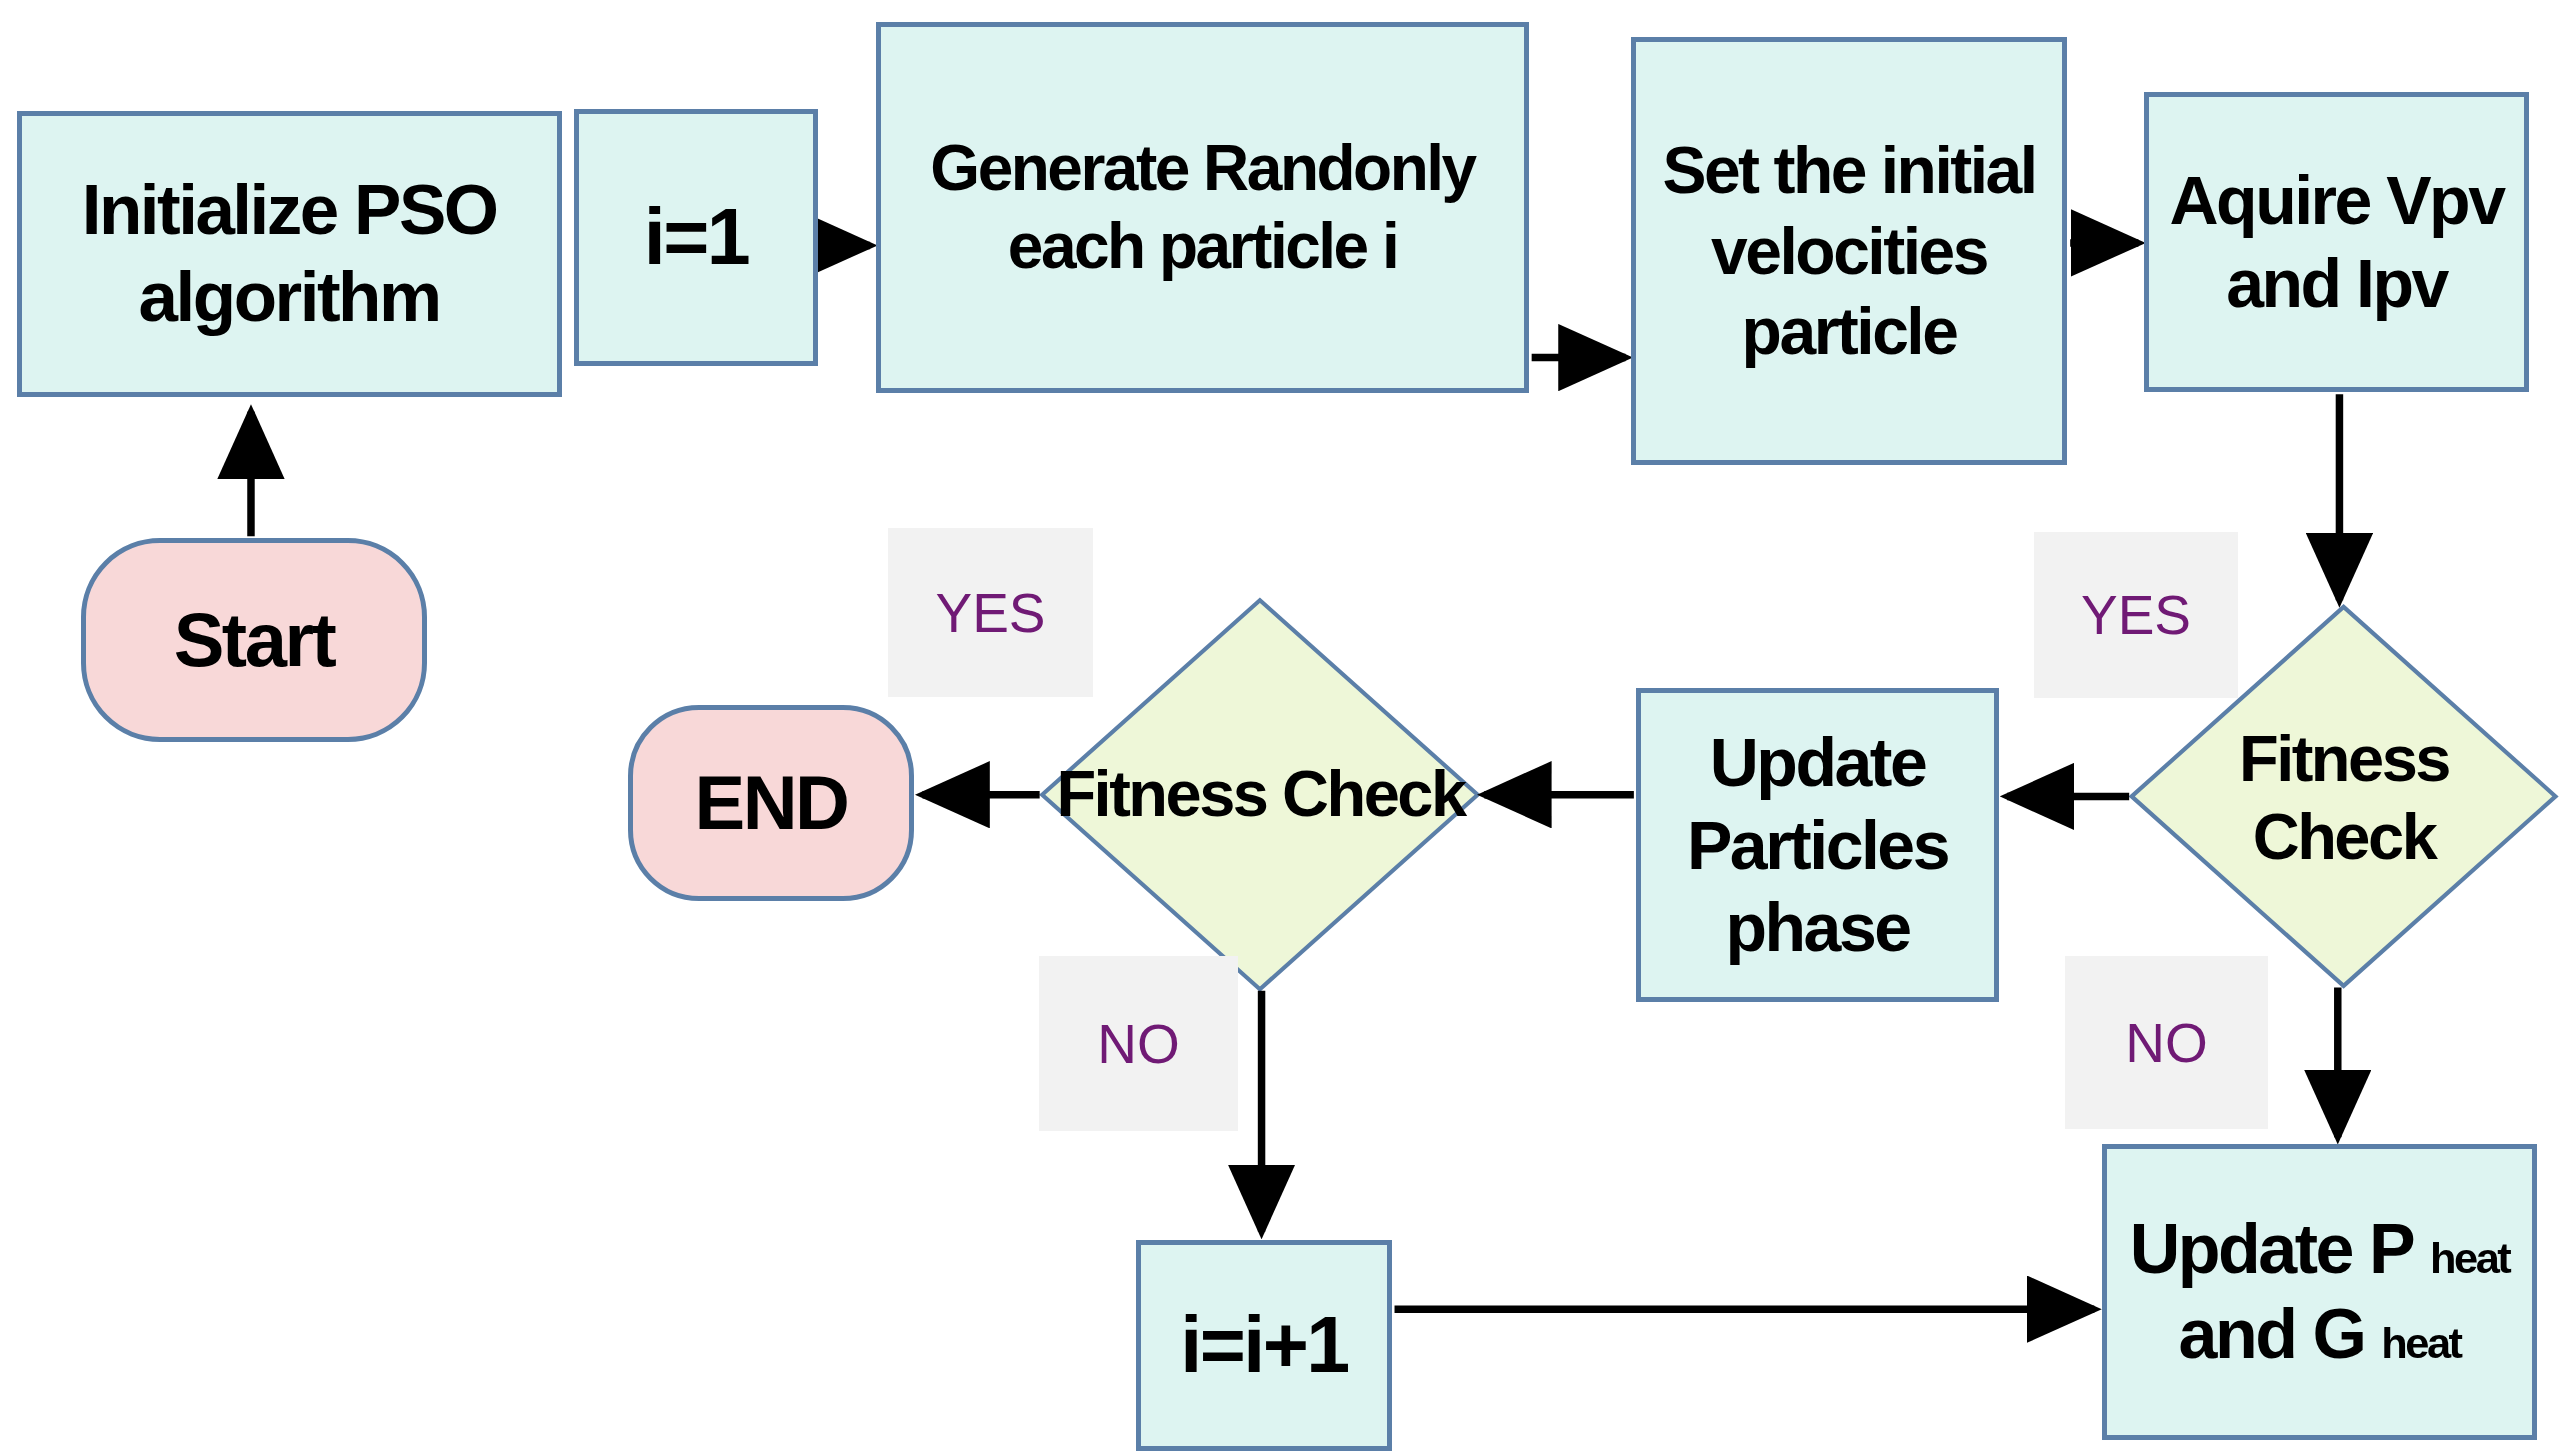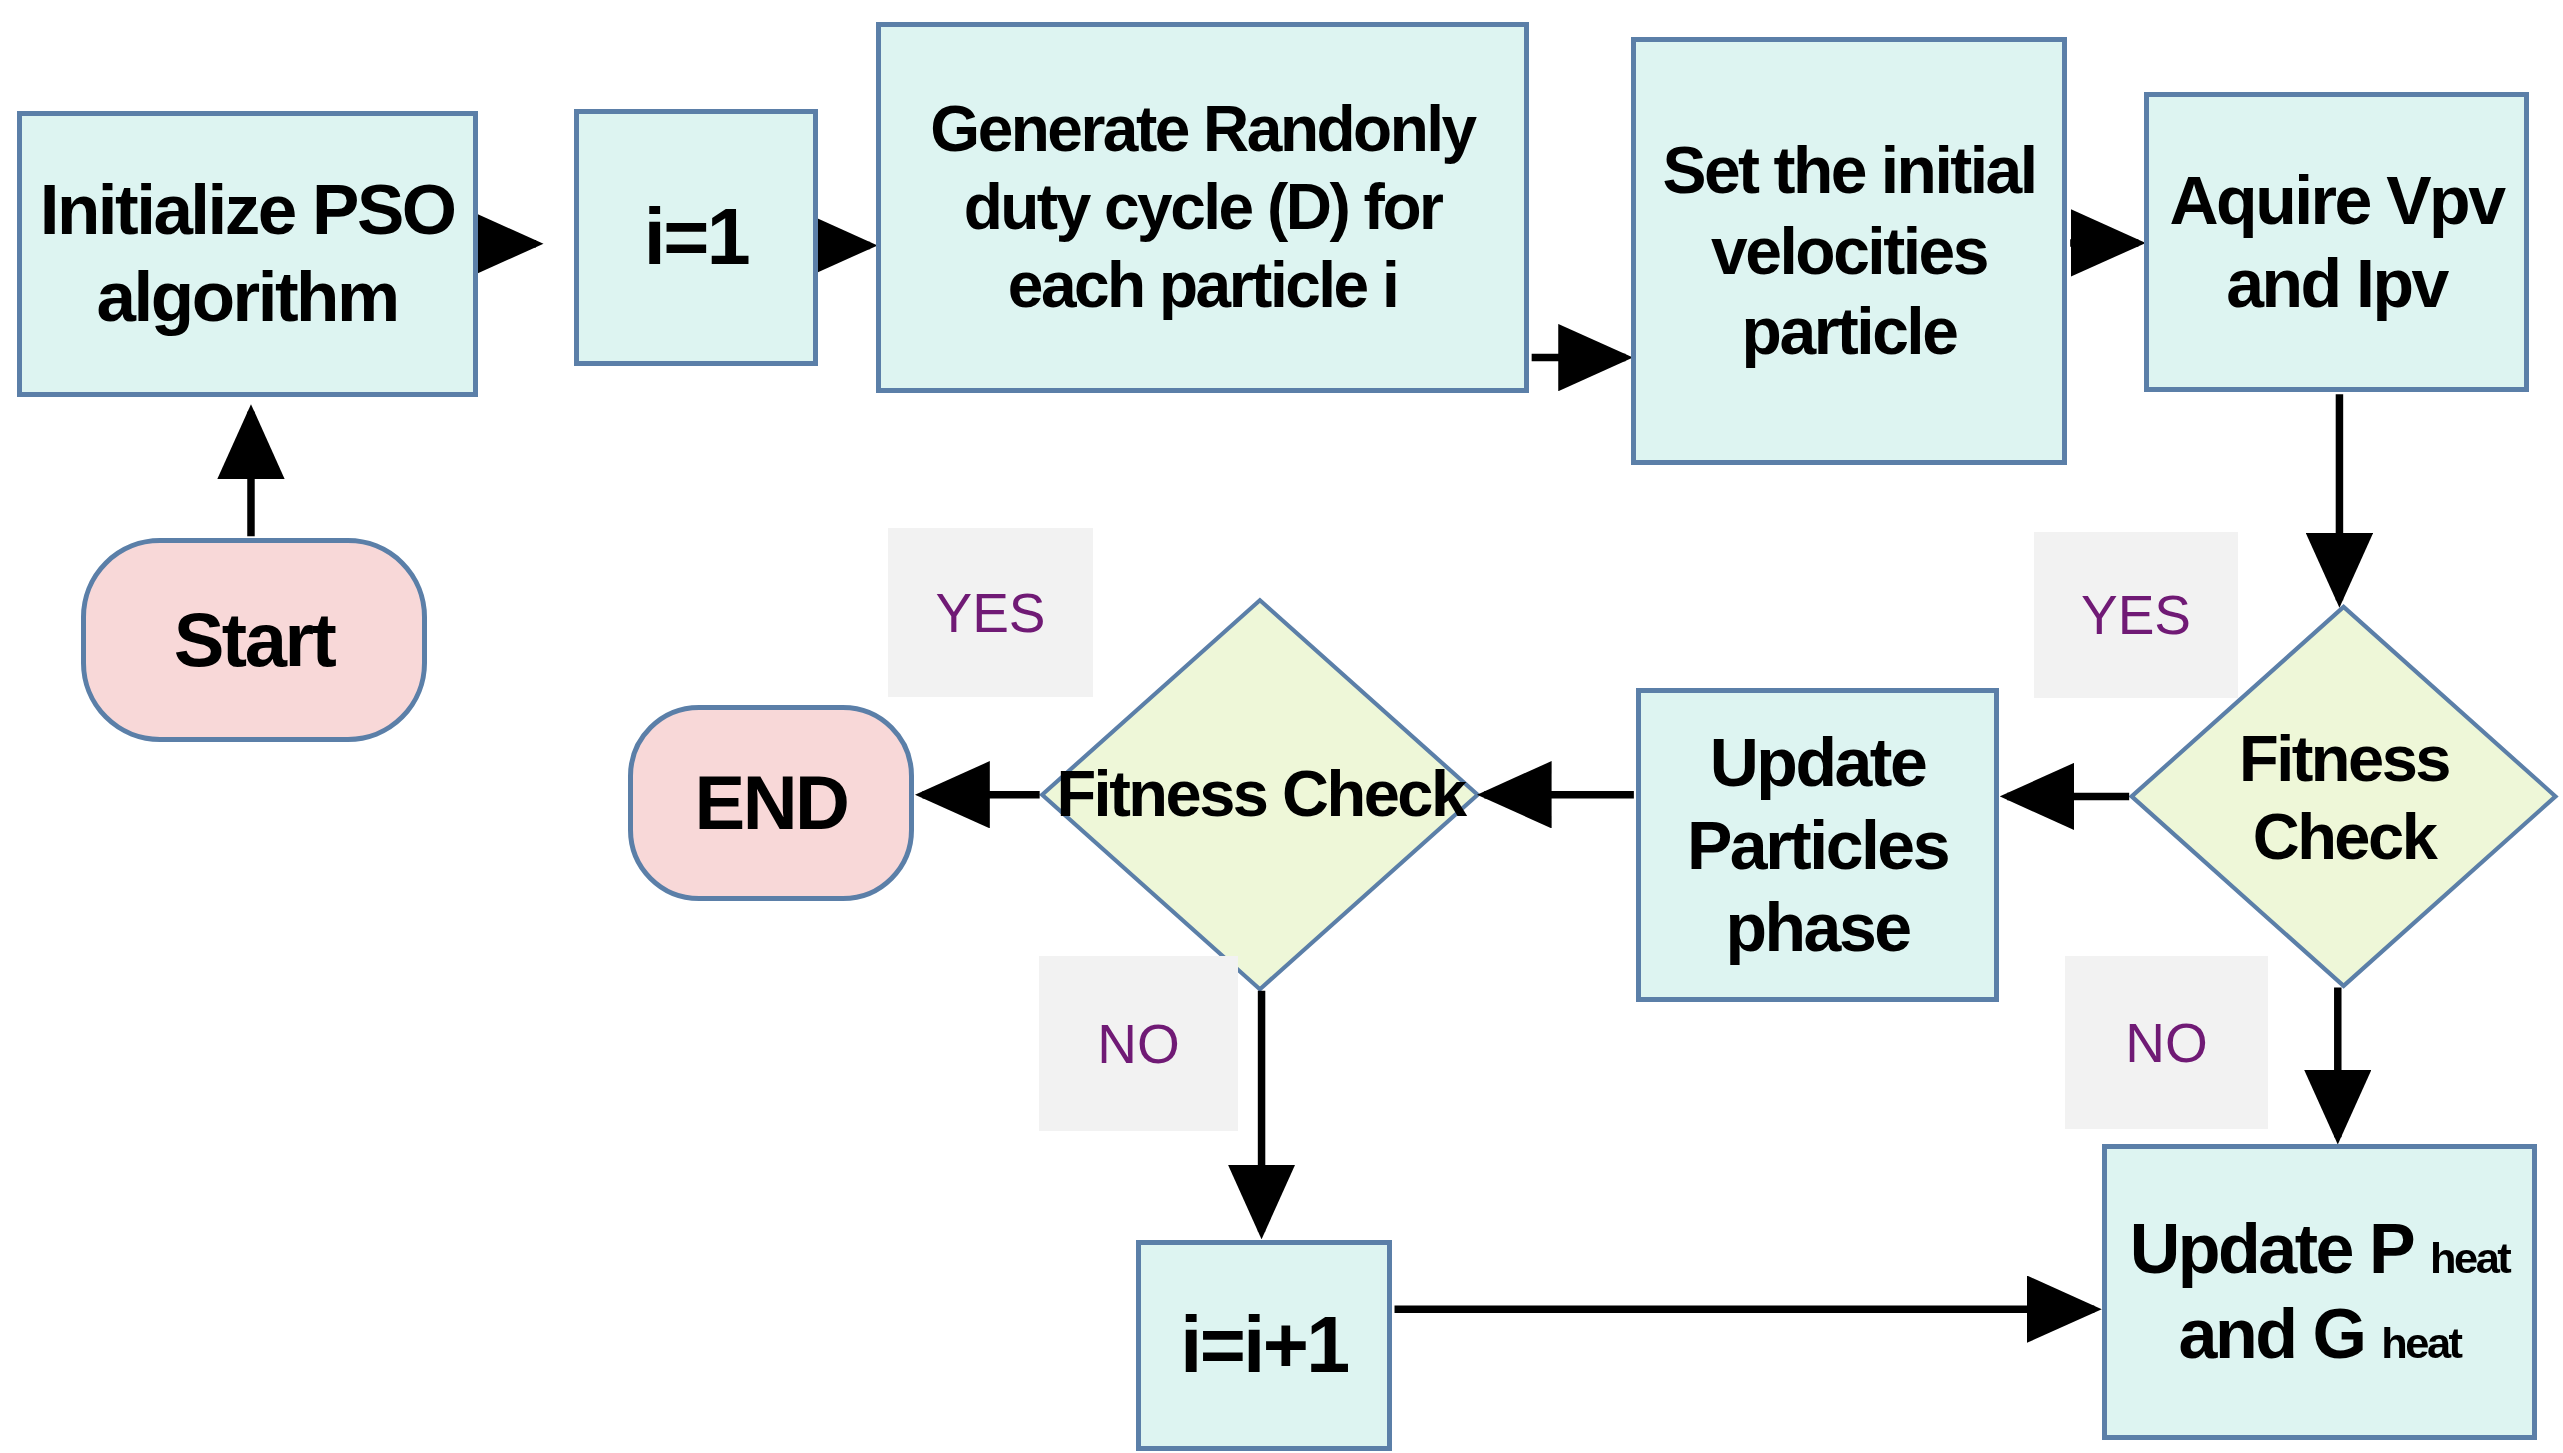--- a/index.html
+++ b/index.html
@@ -50,21 +50,21 @@
   .blabel{
     position:absolute;z-index:2;
     display:flex;align-items:center;justify-content:center;
     background:var(--label-bg);
     font-size:55px;font-weight:400;letter-spacing:0;color:#701a75;
   }
   .line{white-space:nowrap;}
   .sub{font-size:0.62em;font-weight:700;}
 
   
-  .n-init  {left:16.6px;  top:111px;  width:461px; height:286px; font-size:71px;}
+  .n-init  {left:16.6px;  top:111px;  width:545px; height:286px; font-size:71px;}
   .n-i1    {left:574px; top:109px;  width:244px; height:257px; font-size:79px;}
   .n-gen   {left:876px;top:21.6px;   width:653px; height:371px; font-size:64px;}
   .n-setv  {left:1631px;top:37px;   width:436px; height:428px; font-size:66px;}
   .n-aquire{left:2144px;top:92px;  width:385px; height:300px; font-size:68px;}
   .n-start {left:81px;  top:538px;  width:346px; height:204px; border-radius:79px; font-size:76px;}
   .n-end   {left:628px; top:705px;  width:286px; height:196px; border-radius:71px; font-size:76px;}
   .n-upd   {left:1636px;top:688px;  width:363px; height:314px; font-size:68px;}
   .n-inc   {left:1136px;top:1240px; width:256px; height:211px; font-size:79px;}
   .n-updpg {left:2102px;top:1144px; width:435px; height:296px; font-size:70px;}
 
@@ -116,21 +116,20 @@
     <span class="line">Initialize PSO</span>
     <span class="line">algorithm</span>
   </div>
 
   <div class="node n-i1">
     <span class="line">i=1</span>
   </div>
 
   <div class="node n-gen">
     <span class="line">Generate Randonly</span>
-    <span class="line">duty cycle (D) for</span>
     <span class="line">each particle i</span>
   </div>
 
   <div class="node n-setv">
     <span class="line">Set the initial</span>
     <span class="line">velocities</span>
     <span class="line">particle</span>
   </div>
 
   <div class="node n-aquire">

